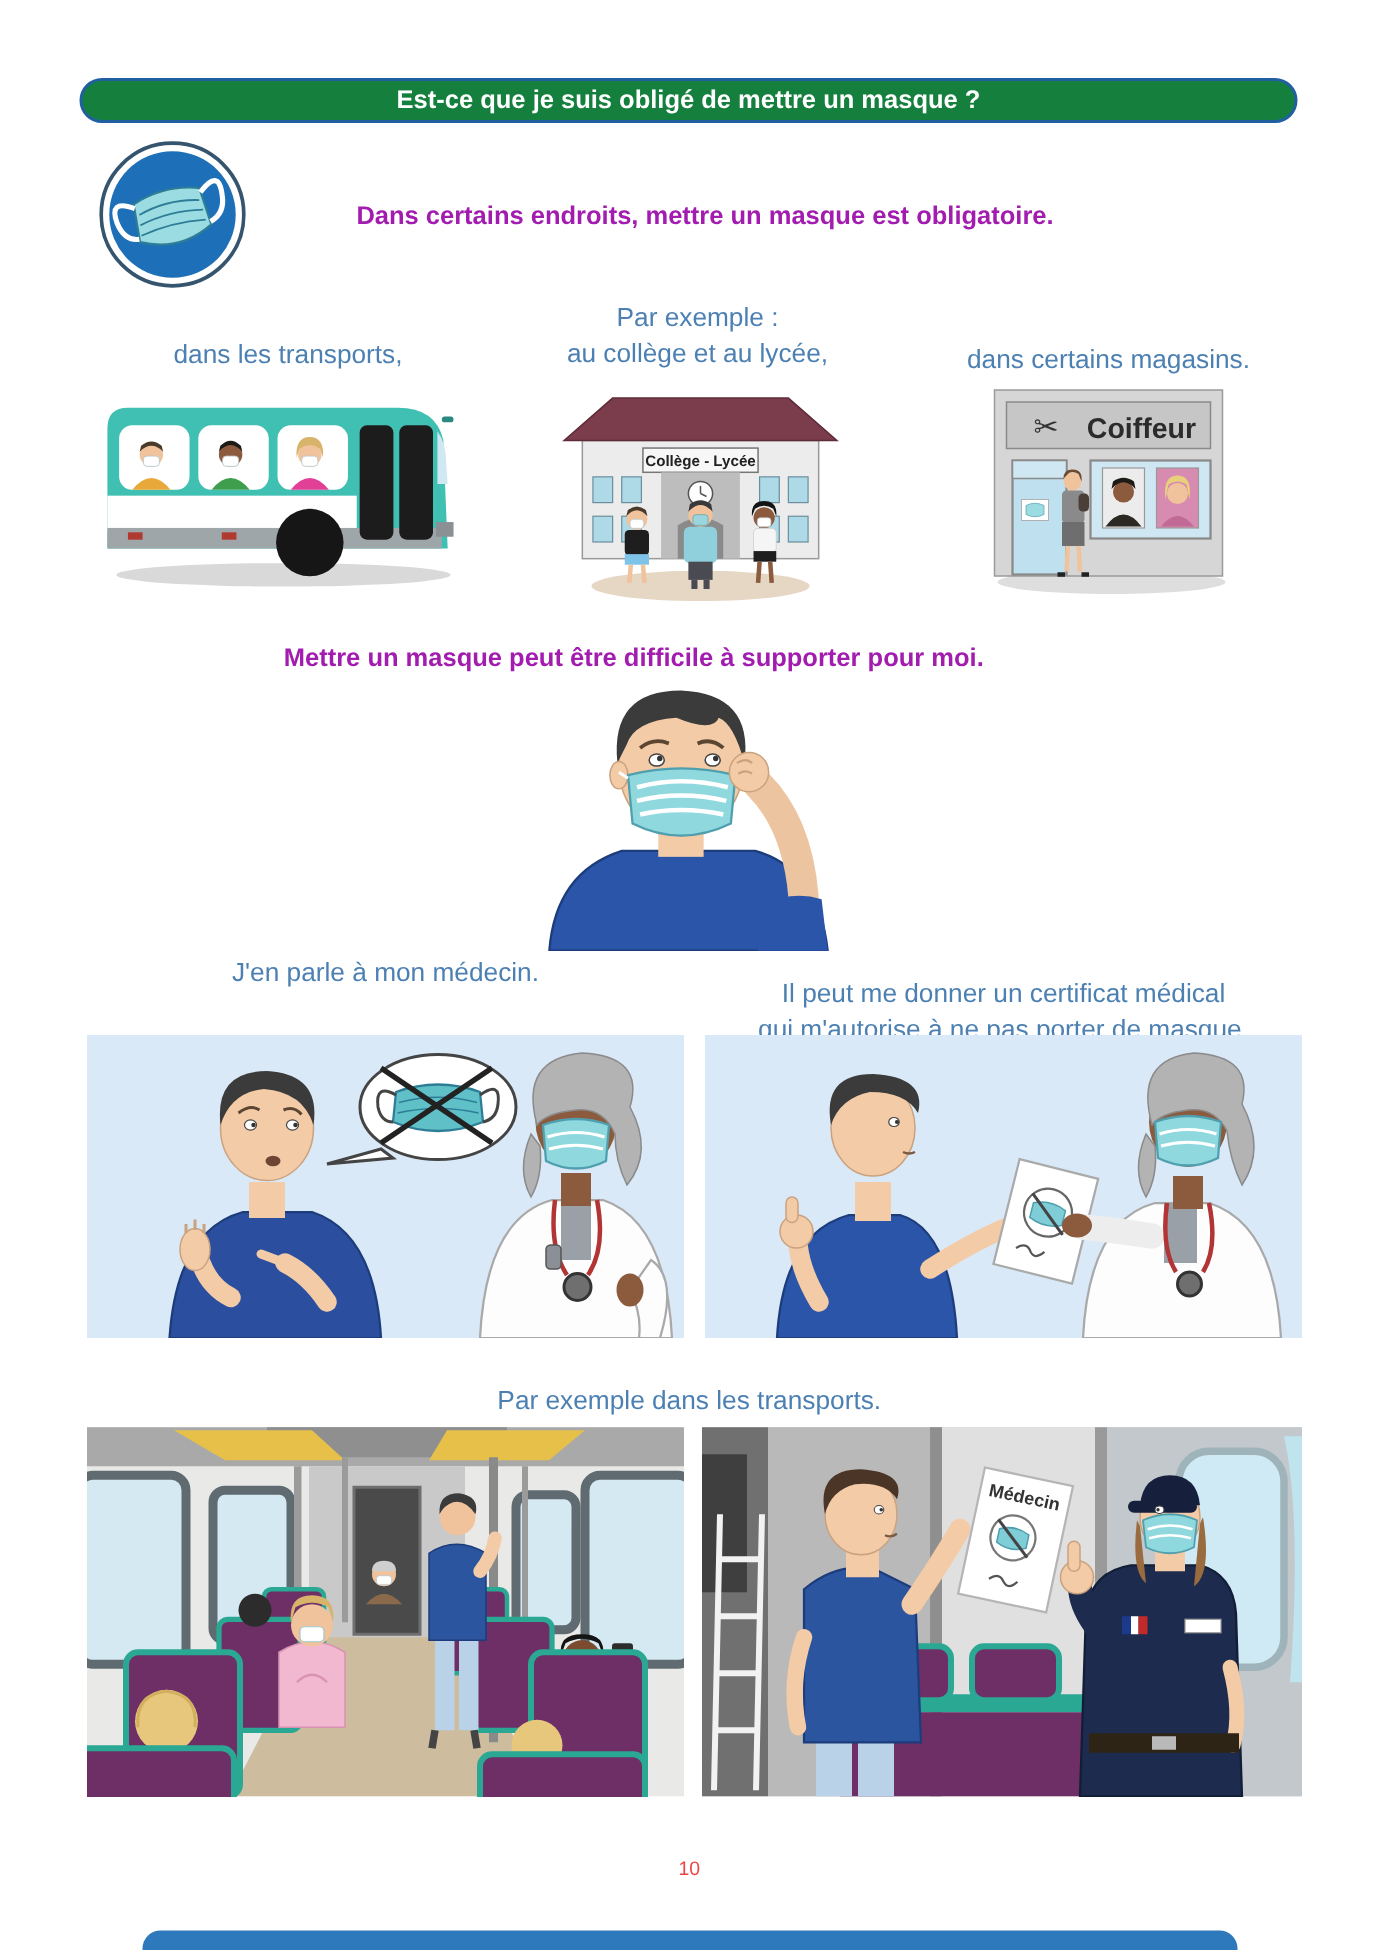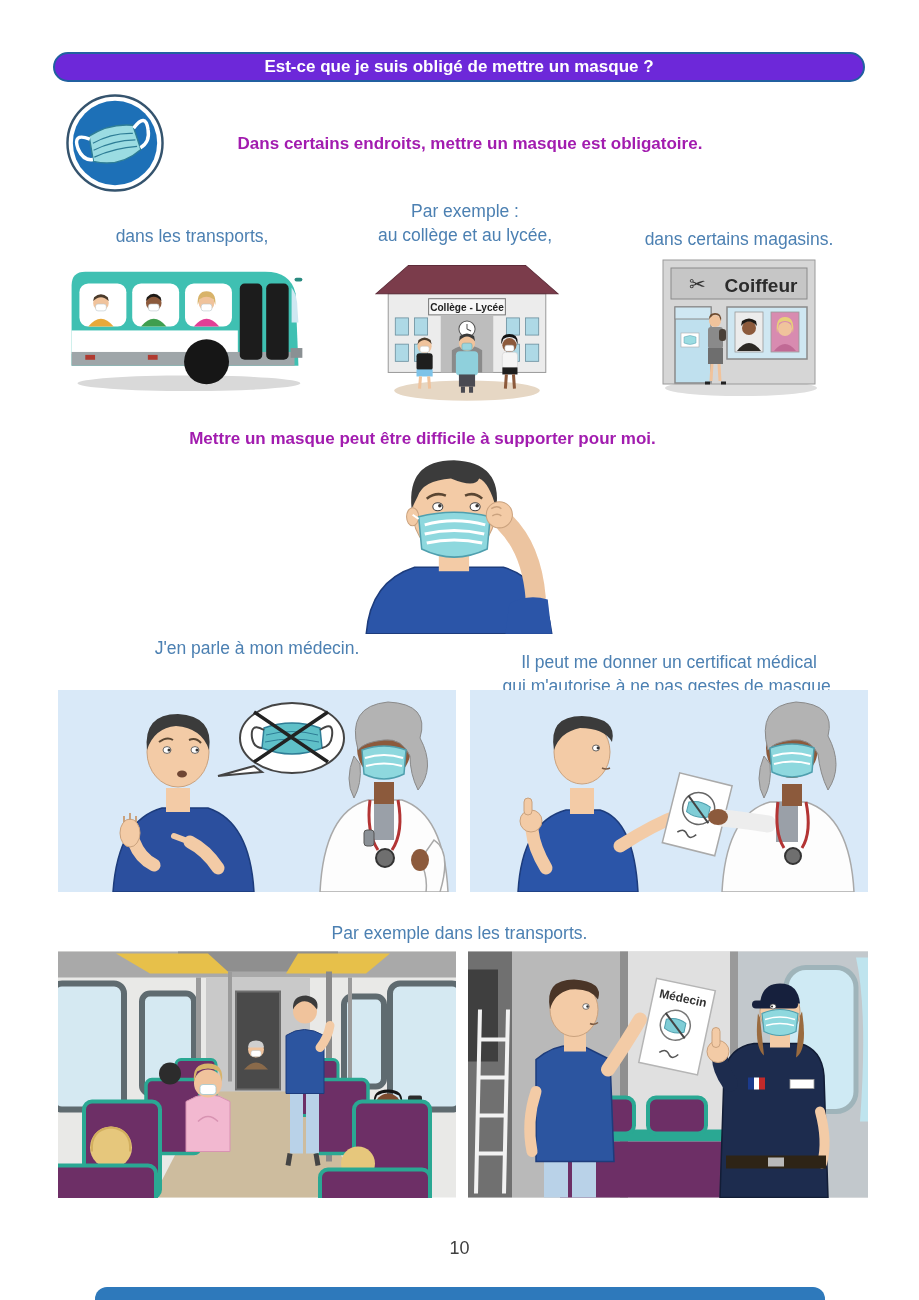--- a/index.html
+++ b/index.html
@@ -2,28 +2,28 @@
 <html><head>
 <meta charset="utf-8">
 <style>
   html,body{margin:0;padding:0;background:#ffffff;}
   .page{position:relative;width:919px;height:1300px;background:#ffffff;overflow:hidden;
         font-family:"Liberation Sans",sans-serif;}
   .abs{position:absolute;}
   .center{text-align:center;}
   .blue-bold{color:#a21caf;font-weight:700;font-size:17px;line-height:22px;}
   .blue-reg{color:#4c80b2;font-weight:400;font-size:17.5px;line-height:24px;}
-  .title-bar{left:53px;top:52px;width:812px;height:30px;background:#6d28d9;
+  .title-bar{left:53px;top:52px;width:812px;height:30px;background:#15803d;
              border:2px solid #2160a0;border-radius:17px;box-sizing:border-box;
              color:#ffffff;font-weight:700;font-size:17px;line-height:26px;text-align:center;}
   .panel{background:#d9e9f8;}
   svg{display:block;}
   .bottom-bar{left:95px;top:1287px;width:730px;height:13px;background:#2e79bb;
               border-radius:12px 12px 0 0;}
-  .pagenum{color:#404040;font-size:18px;}
+  .pagenum{color:#ef4444;font-size:13px;}
 </style>
 </head>
 <body>
 
 <div class="page">
 
   <div class="abs title-bar">
     <span>Est-ce que je suis obligé de mettre un masque ?</span>
   </div>
 
@@ -207,21 +207,21 @@
       <path d="M196 144 Q192 96 166 70" stroke="#caa27e" stroke-width="20" stroke-linecap="round" fill="none" opacity="0.15"></path>
       <circle cx="160" cy="62" r="13" fill="#f3cba6" stroke="#caa27e" stroke-width="1"></circle>
       <path d="M152 56 q6 -4 10 0 M153 63 q5 -3 9 0" stroke="#caa27e" stroke-width="1.5" fill="none"></path>
       <path d="M170 150 Q188 140 208 146 L212 180 L166 180 Z" fill="#2b55a8"></path>
     </svg>
   </div>
 
   <div class="abs blue-reg center" style="left:58px;top:636px;width:398px;">J'en parle à mon médecin.</div>
   <div class="abs blue-reg center" style="left:468px;top:650px;width:402px;">
     <div>Il peut me donner un certificat médical</div>
-    <div>qui m'autorise à ne pas gestes de masque.</div>
+    <div>qui m'autorise à ne pas porter de masque.</div>
   </div>
 
   <div class="abs panel" style="left:58px;top:690px;width:398px;height:202px;">
     <svg viewBox="0 0 398 202" width="398" height="202">
       <rect width="398" height="202" fill="#d9e9f8"></rect>
 
       <g>
         <path d="M55 202 Q60 130 104 118 L150 118 Q192 132 196 202 Z" fill="#2b4f9e" stroke="#1d3c7c" stroke-width="1.5"></path>
         <rect x="108" y="98" width="24" height="24" fill="#f3cba6"></rect>
         <ellipse cx="120" cy="62" rx="31" ry="35" fill="#f3cba6" stroke="#caa27e" stroke-width="1"></ellipse>

